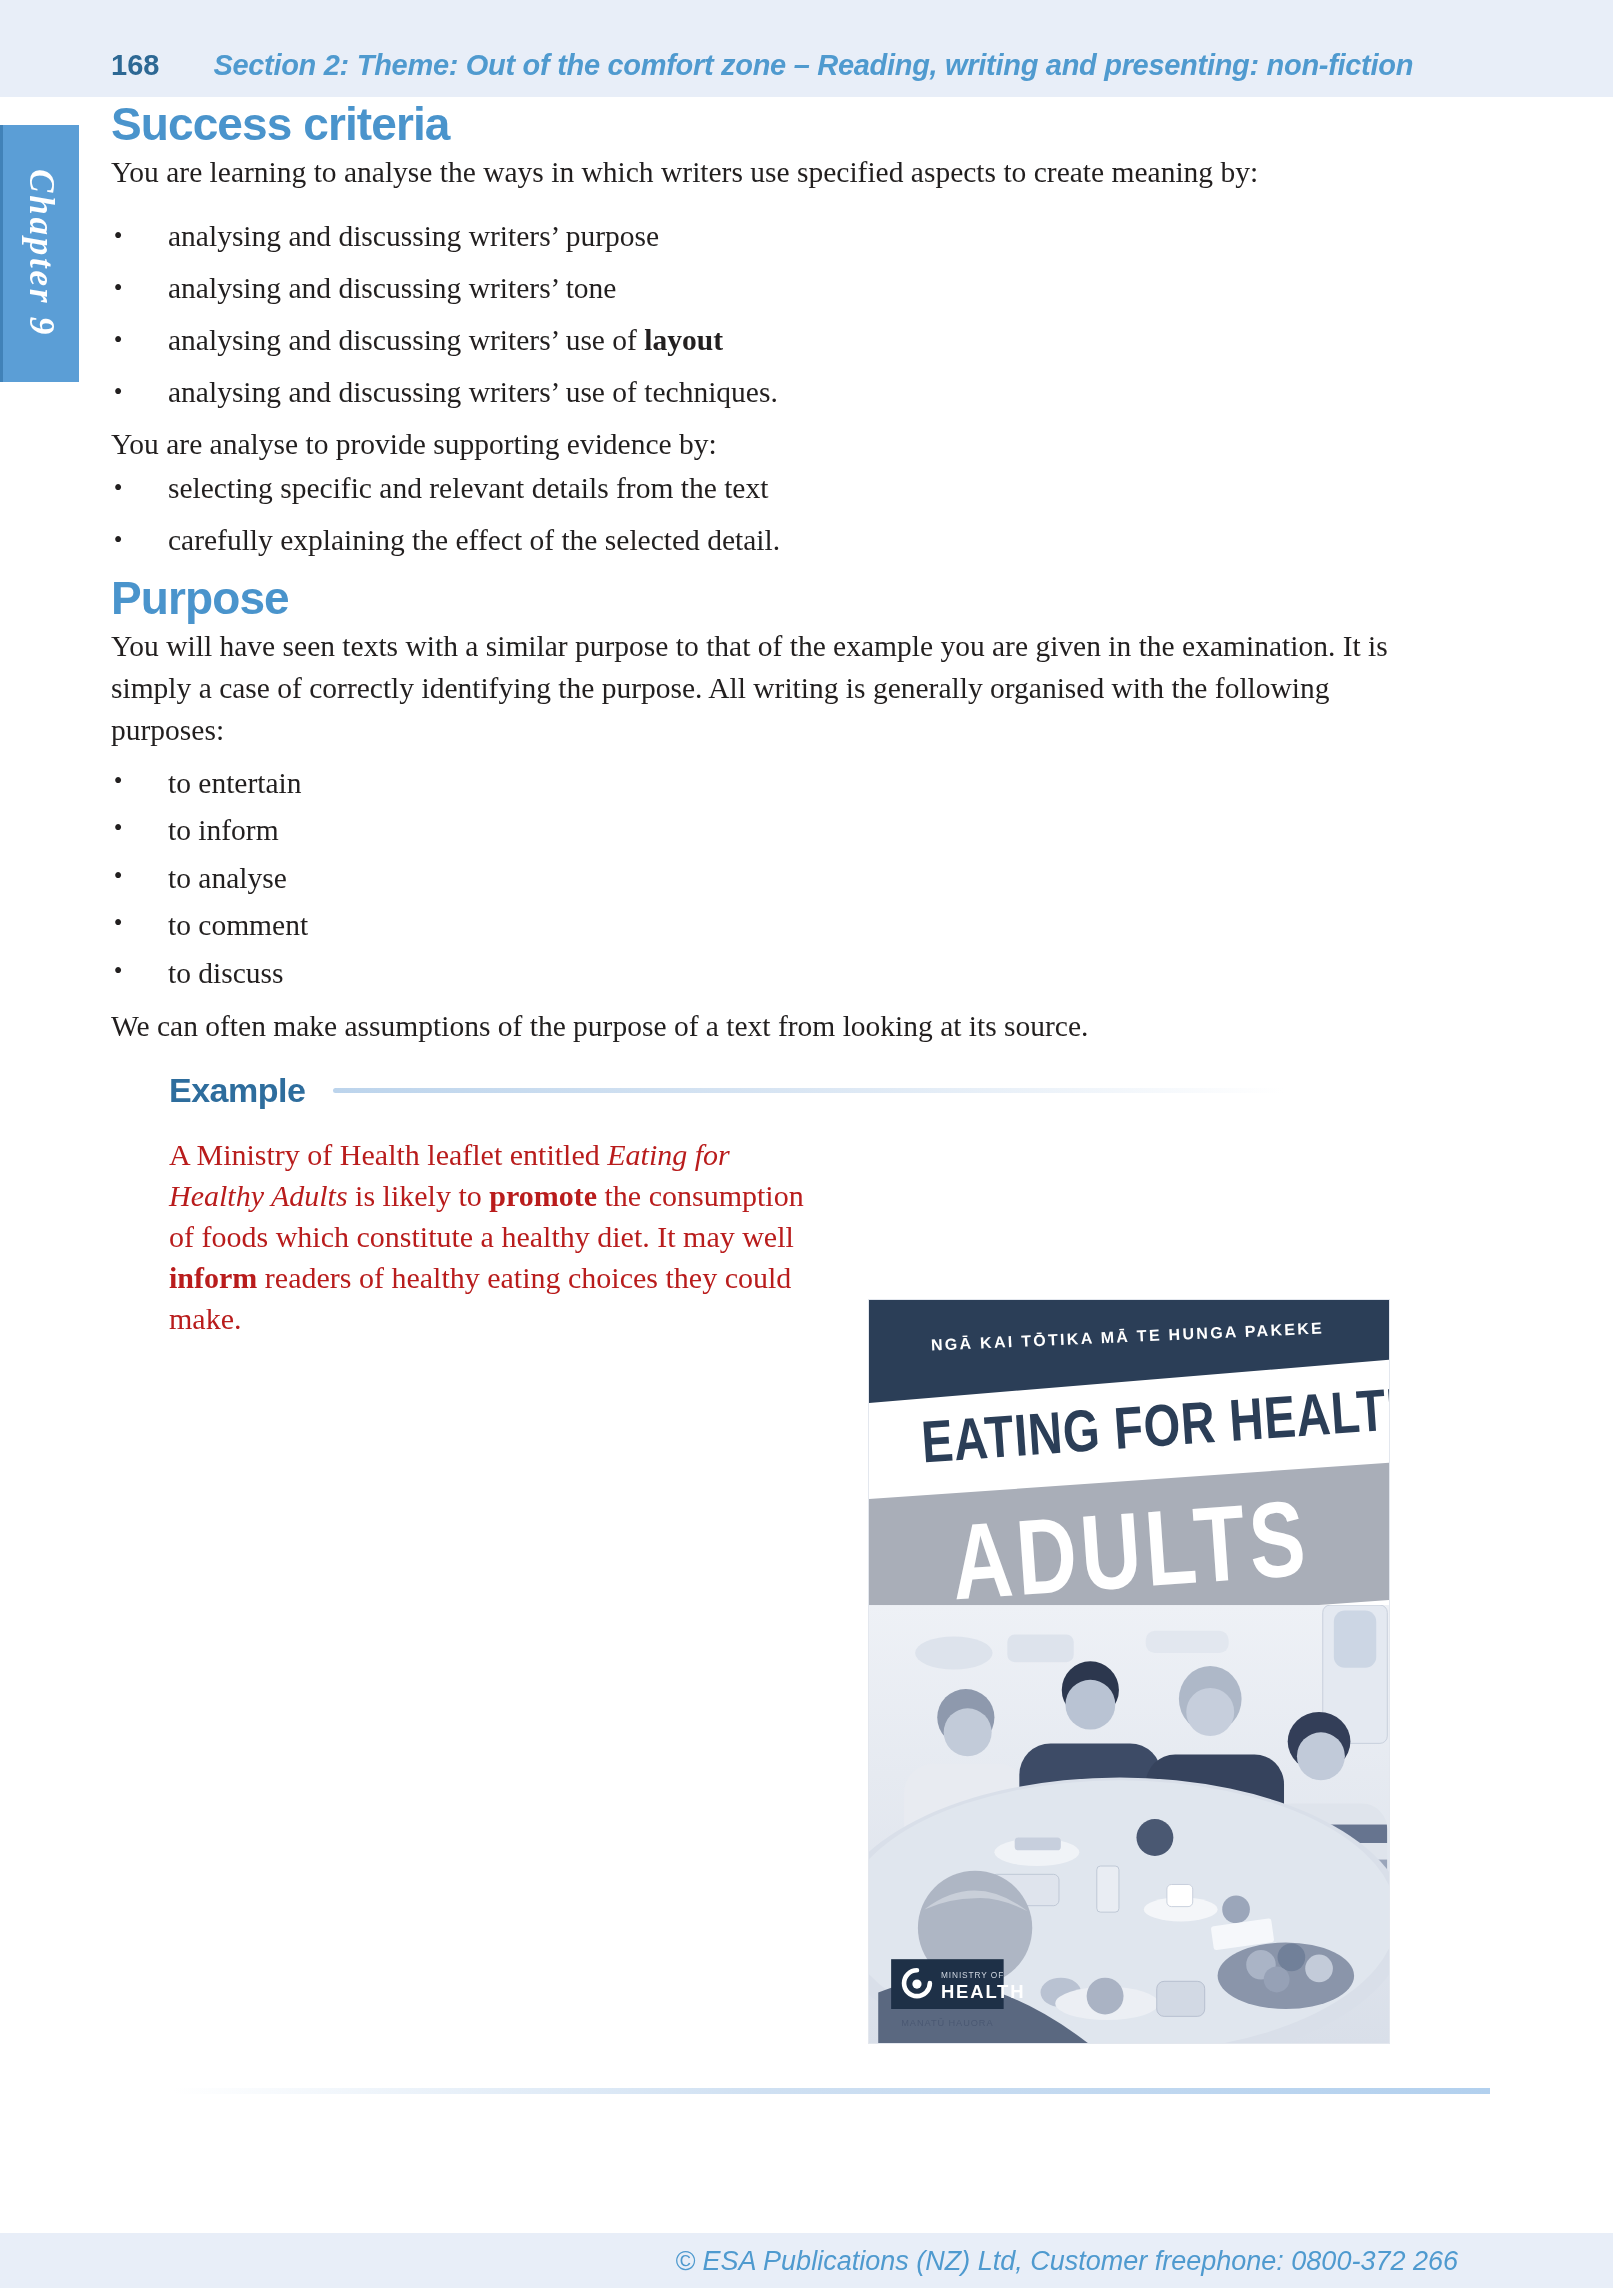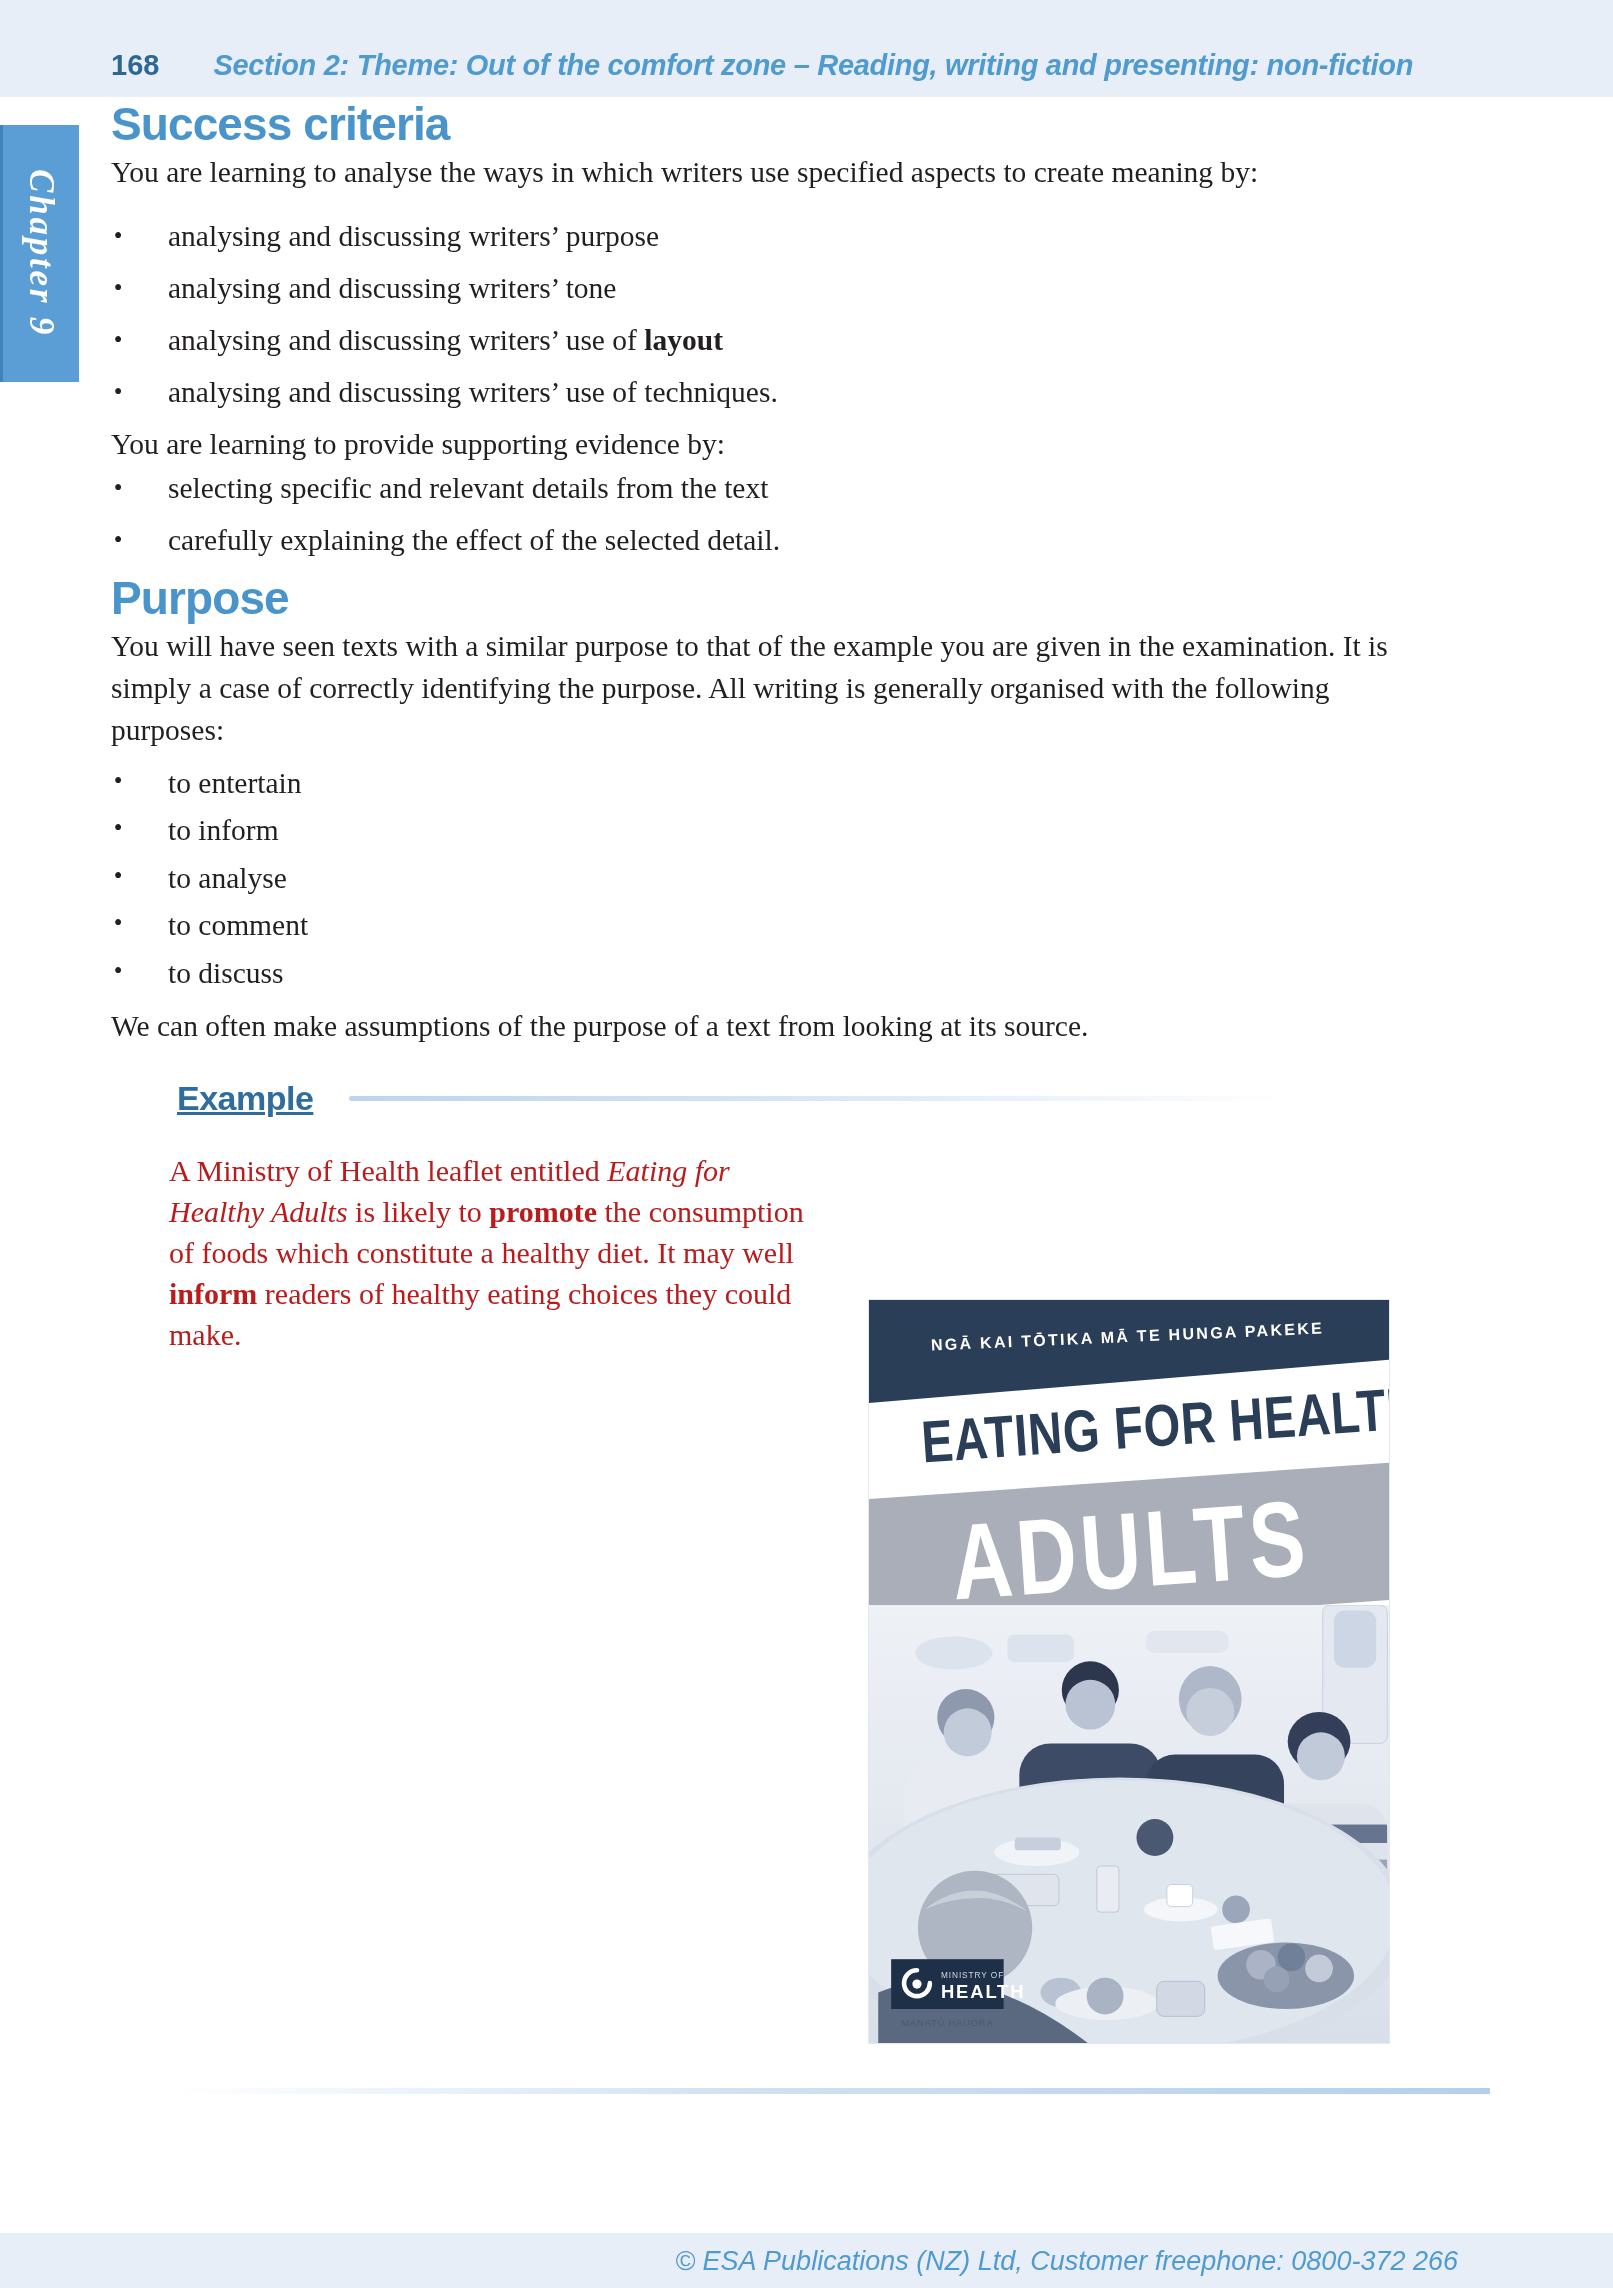--- a/index.html
+++ b/index.html
@@ -48,21 +48,21 @@
 
   .purpose-cols { display:flex; margin-top:16.6px; }
   .purpose-cols ul { list-style:none; margin:0; padding:0; }
   .purpose-cols ul.col-left { width:496px; }
   .purpose-cols li { position:relative; padding-left:57px; font-size:29.5px; line-height:30px; margin-bottom:17.5px; }
   .purpose-cols li::before { content:"•"; position:absolute; left:2.8px; top:-1.8px; font-size:25px; }
 
   
   .example { margin-top:24px; margin-left:58px; }
   .ex-head { display:flex; align-items:center; }
-  .ex-title { font-family:"Liberation Sans", sans-serif; font-weight:700; font-size:34px; color:#2e6d9d; margin:8px; letter-spacing:-0.5px;text-decoration:underline; }
+  .ex-title { font-family:"Liberation Sans", sans-serif; font-weight:700; font-size:34px; color:#2e6d9d; margin:0; letter-spacing:-0.5px; }
   .ex-line { flex:1; height:4.6px; margin-left:28px; margin-right:52px; border-radius:2.8px;
     background:linear-gradient(to right, #bcd4ec 0%, #d8e5f3 40%, rgba(255,255,255,0) 85%); }
   .ex-body { width:641px; margin-top:24px; font-size:30px; line-height:41px; color:#b91c1c; }
   .ex-body .it { font-style:italic; }
   .ex-body .bd { font-weight:700; }
 
   
   .leaflet {
     position:absolute; left:868px; top:1299px; width:522px; height:745px;
     background:#ffffff; border:0.9px solid #e3e7ee; box-sizing:border-box; overflow:hidden;
@@ -124,21 +124,21 @@
     <h1 class="sec h-success">Success criteria</h1>
     <p class="body intro1">You are learning to analyse the ways in which writers use specified aspects to create meaning by:</p>
 
     <ul class="bullets">
       <li><span>analysing and discussing writers’ purpose</span><b></b></li>
       <li><span>analysing and discussing writers’ tone</span><b></b></li>
       <li><span>analysing and discussing writers’ use of </span><b>layout</b></li>
       <li><span>analysing and discussing writers’ use of techniques.</span><b></b></li>
     </ul>
 
-    <p class="body intro2">You are learning to provide supporting evidence by:</p>
+    <p class="body intro2">You are analyse to provide supporting evidence by:</p>
 
     <ul class="bullets bullets2">
       <li>selecting specific and relevant details from the text</li>
       <li>carefully explaining the effect of the selected detail.</li>
     </ul>
 
     <h1 class="sec h-purpose">Purpose</h1>
     <p class="body p-intro">You will have seen texts with a similar purpose to that of the example you are given in the examination. It is simply a case of correctly identifying the purpose. All writing is generally organised with the following purposes:</p>
 
     <div class="purpose-cols">

